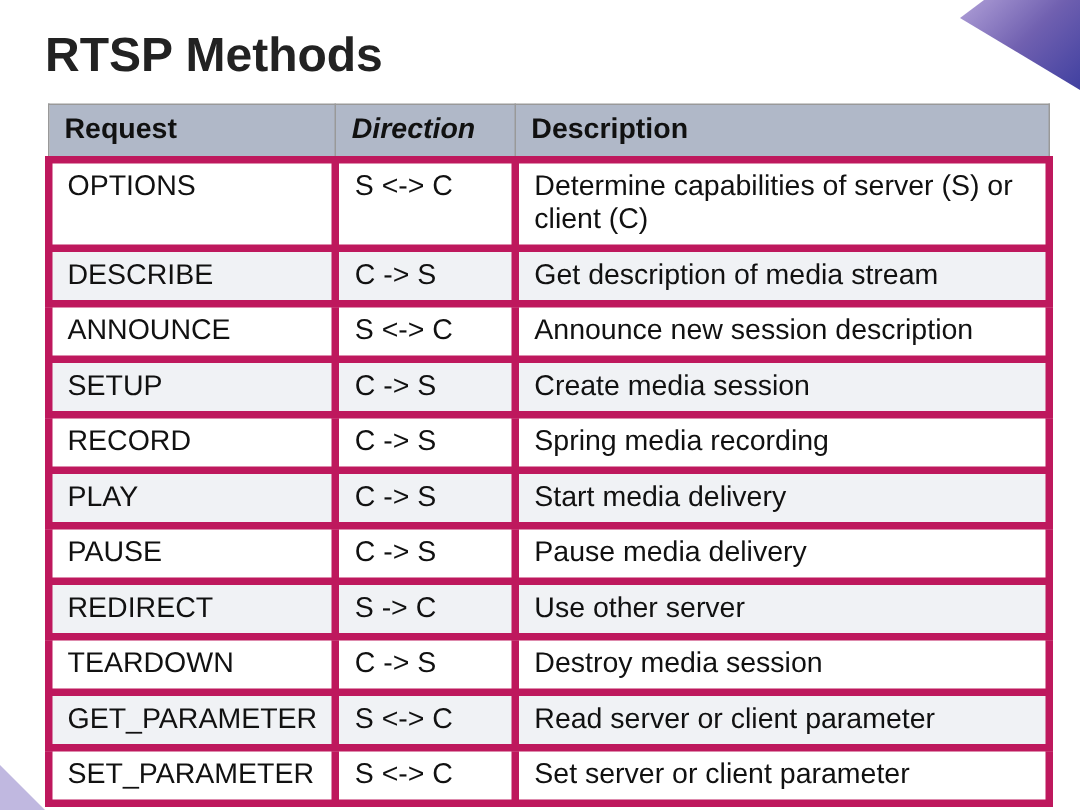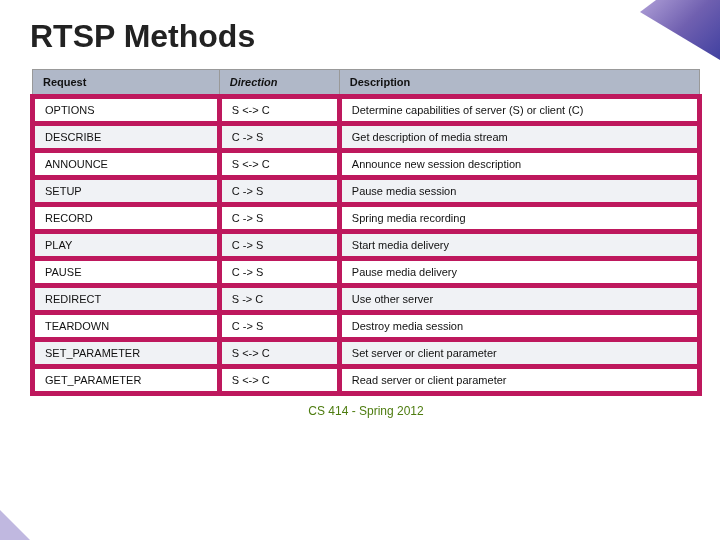--- a/index.html
+++ b/index.html
@@ -36,21 +36,21 @@
     }
     h1 {
       font-size: 32px;
       font-weight: bold;
       color: #222;
       margin-bottom: 14px;
     }
     table {
       width: 100%;
       border-collapse: collapse;
-      font-size: 11px;
+      font-size: 19px;
     }
     thead tr {
       background-color: #b0b8c8;
     }
     thead th {
       padding: 6px 10px;
       text-align: left;
       font-weight: bold;
       color: #111;
       border: 1px solid #999;
@@ -106,21 +106,21 @@
           <td>Get description of media stream</td>
         </tr>
         <tr>
           <td>ANNOUNCE</td>
           <td>S &lt;-&gt; C</td>
           <td>Announce new session description</td>
         </tr>
         <tr>
           <td>SETUP</td>
           <td>C -&gt; S</td>
-          <td>Pause  media session</td>
+          <td>Create  media session</td>
         </tr>
         <tr>
           <td>RECORD</td>
           <td>C -&gt; S</td>
           <td>Spring media recording</td>
         </tr>
         <tr>
           <td>PLAY</td>
           <td>C -&gt; S</td>
           <td>Start media delivery</td>
@@ -134,26 +134,26 @@
           <td>REDIRECT</td>
           <td>S -&gt; C</td>
           <td>Use other server</td>
         </tr>
         <tr>
           <td>TEARDOWN</td>
           <td>C -&gt; S</td>
           <td>Destroy media session</td>
         </tr>
         <tr>
+          <td>GET_PARAMETER</td>
+          <td>S &lt;-&gt; C</td>
+          <td>Read server or client parameter</td>
+        </tr>
+        <tr>
           <td>SET_PARAMETER</td>
           <td>S &lt;-&gt; C</td>
           <td>Set server or client parameter</td>
-        </tr>
-        <tr>
-          <td>GET_PARAMETER</td>
-          <td>S &lt;-&gt; C</td>
-          <td>Read server or client parameter</td>
         </tr>
       </tbody>
   </table>
 
   <div class="footer">CS 414 - Spring 2012</div>
 </div>
 
 </body></html>

